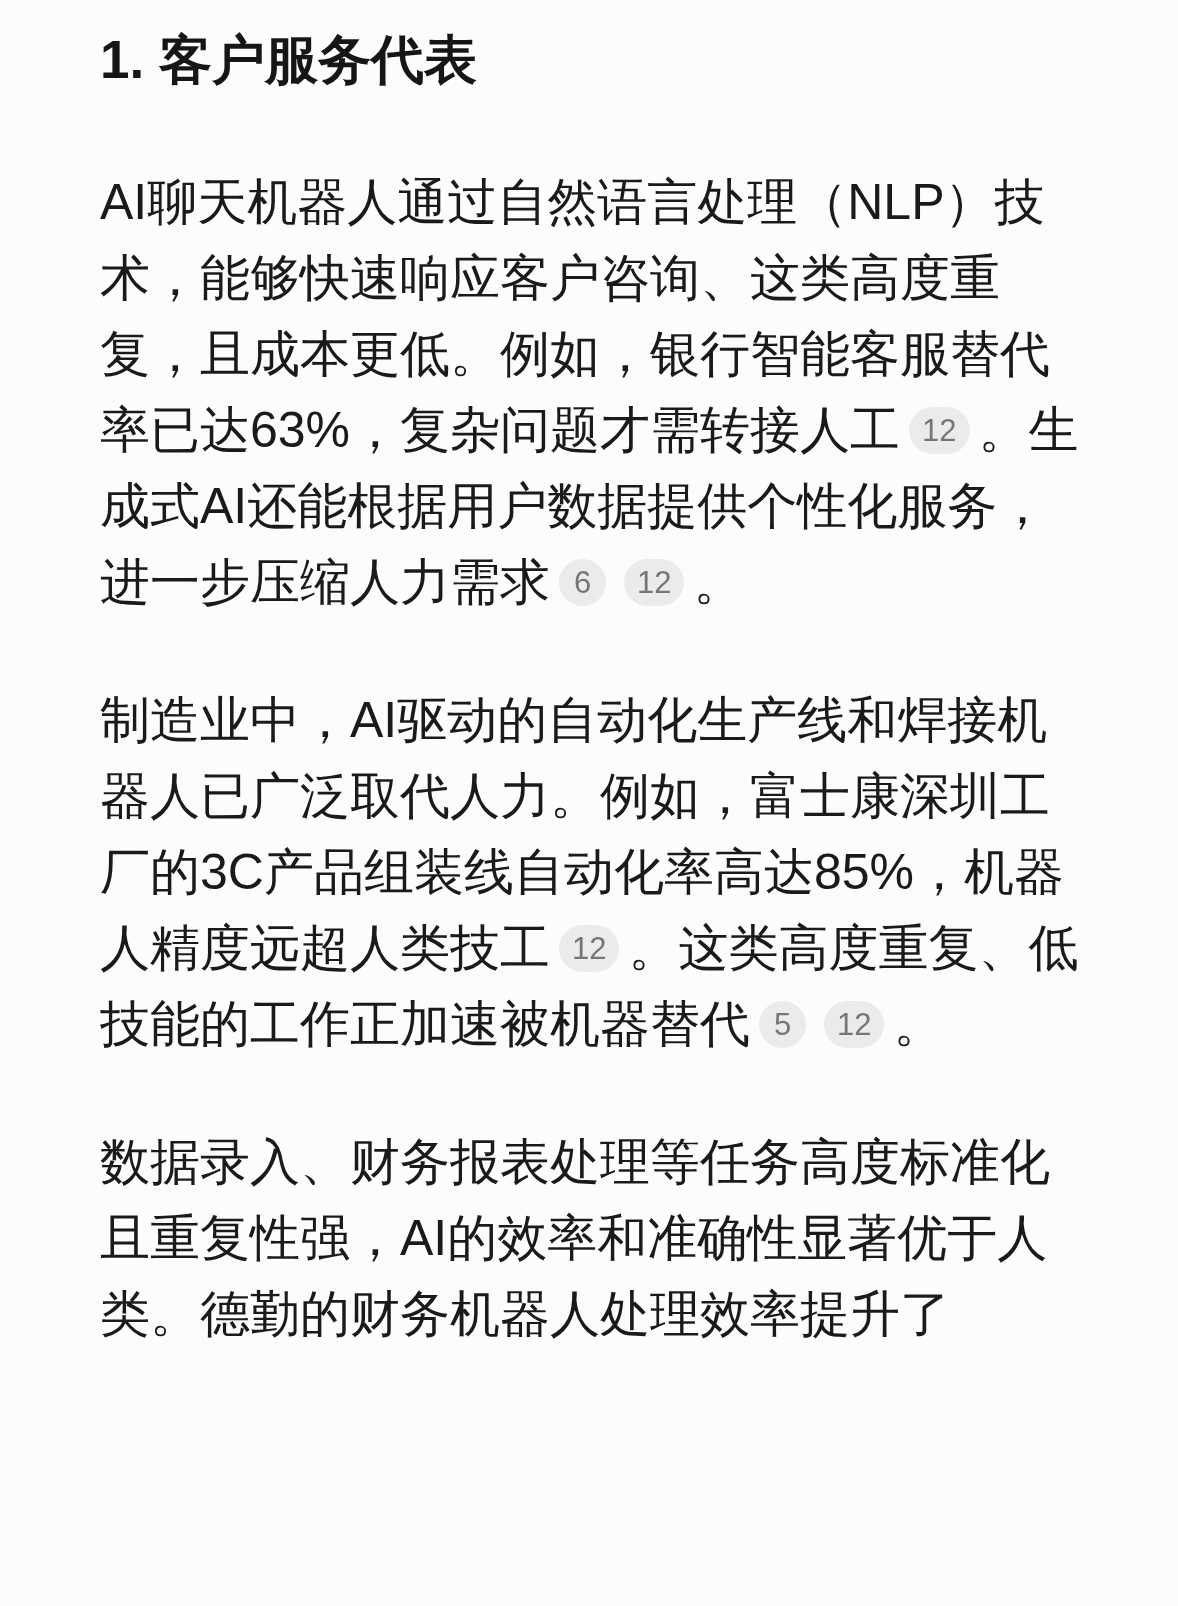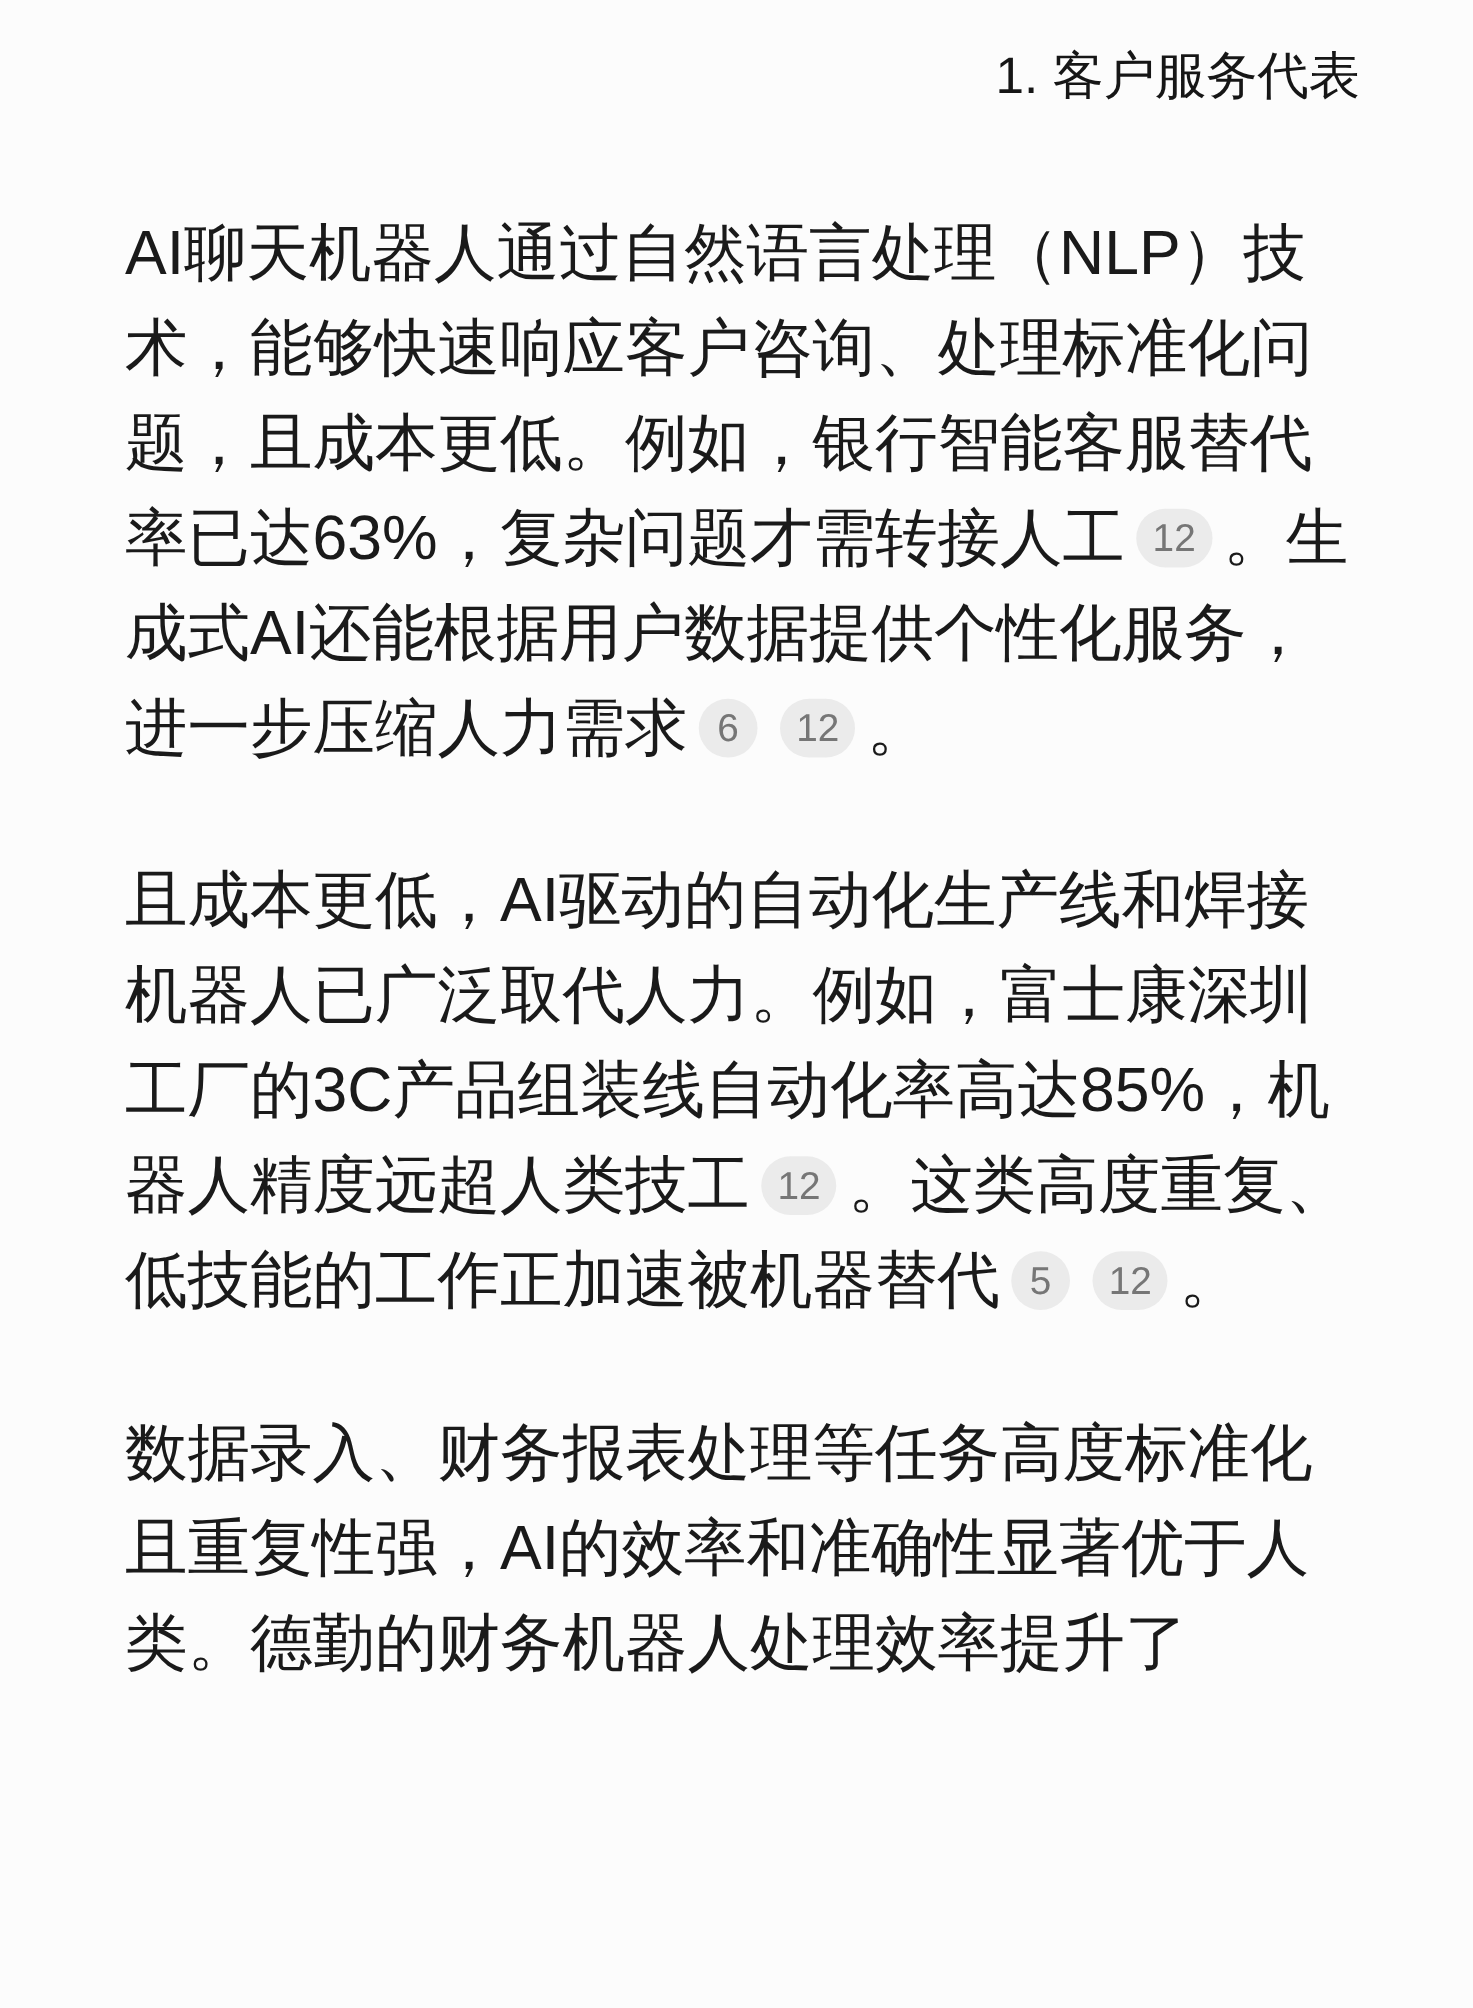--- a/index.html
+++ b/index.html
@@ -14,26 +14,25 @@
     background: var(--page-bg, #fcfcfc);
     font-family: "Liberation Sans", "DejaVu Sans", sans-serif;
     color: var(--text-color, #1a1a1a);
   }
 
   .answer-body {
     padding: 28px 90px 0 100px;
   }
 
   .section-heading {
-    font-size: 41px;
+    font-size: 53px;
     line-height: 64px;
-    font-weight: 400;
+    font-weight: 700;
     color: var(--heading-color, #161616);
     margin: 0 0 72px 0;
-    text-align: right;
   }
 
   .paragraph {
     font-size: 50px;
     line-height: 76px;
     font-weight: 400;
     color: var(--text-color, #1a1a1a);
     margin: 0 0 62px 0;
     word-break: break-all;
   }
@@ -56,16 +55,16 @@
     top: -3px;
     cursor: pointer;
     user-select: none;
   }
 </style>
 </head>
 <body>
 
 <main class="answer-body">
     <h2 class="section-heading">1. 客户服务代表</h2>
-    <p class="paragraph"><span>AI聊天机器人通过自然语言处理（NLP）技术，能够快速响应客户咨询、处理标准化问题，且成本更低。例如，银行智能客服替代率已达63%，复杂问题才需转接人工</span><span class="citation-pill">12</span><span>。生成式AI还能根据用户数据提供个性化服务，进一步压缩人力需求</span><span class="citation-pill">6</span><span class="citation-pill">12</span><span>。</span></p>
-    <p class="paragraph"><span>且成本更低，AI驱动的自动化生产线和焊接机器人已广泛取代人力。例如，富士康深圳工厂的3C产品组装线自动化率高达85%，机器人精度远超人类技工</span><span class="citation-pill">12</span><span>。这类高度重复、低技能的工作正加速被机器替代</span><span class="citation-pill">5</span><span class="citation-pill">12</span><span>。</span></p>
+    <p class="paragraph"><span>AI聊天机器人通过自然语言处理（NLP）技术，能够快速响应客户咨询、这类高度重复，且成本更低。例如，银行智能客服替代率已达63%，复杂问题才需转接人工</span><span class="citation-pill">12</span><span>。生成式AI还能根据用户数据提供个性化服务，进一步压缩人力需求</span><span class="citation-pill">6</span><span class="citation-pill">12</span><span>。</span></p>
+    <p class="paragraph"><span>制造业中，AI驱动的自动化生产线和焊接机器人已广泛取代人力。例如，富士康深圳工厂的3C产品组装线自动化率高达85%，机器人精度远超人类技工</span><span class="citation-pill">12</span><span>。这类高度重复、低技能的工作正加速被机器替代</span><span class="citation-pill">5</span><span class="citation-pill">12</span><span>。</span></p>
     <p class="paragraph"><span>数据录入、财务报表处理等任务高度标准化且重复性强，AI的效率和准确性显著优于人类。德勤的财务机器人处理效率提升了</span></p>
   </main>
 
 </body></html>

